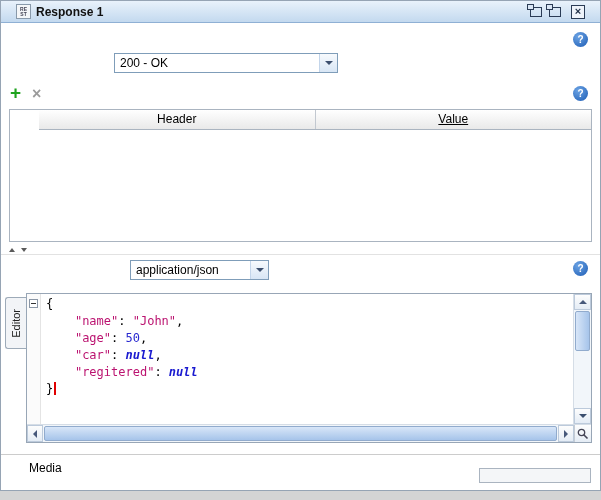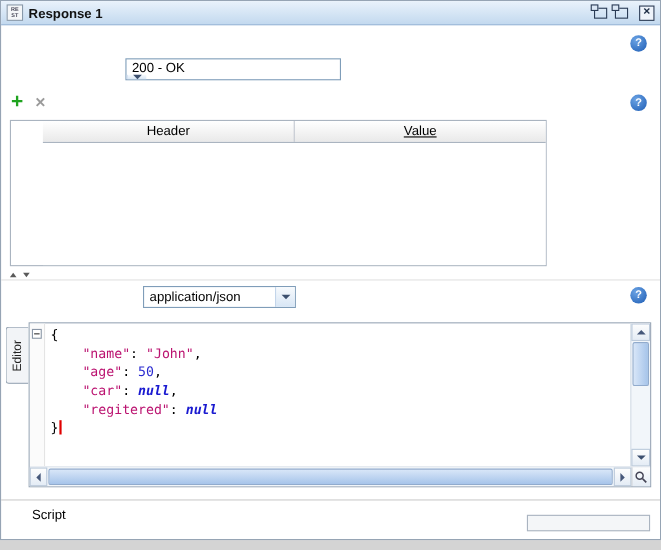--- a/index.html
+++ b/index.html
@@ -12,21 +12,21 @@
   .window {
     position:relative; width:601px; height:491px; box-sizing:border-box;
     background:#fff; border:1px solid #96a4b4;
   }
 
   
   .titlebar {
     position:absolute; top:0; left:0; right:0; height:22px; box-sizing:border-box;
     background:linear-gradient(var(--titlebar-from,#e9f2fb), var(--titlebar-to,#c3d9ef));
     border-bottom:1px solid #8fb0d4;
-    display:flex; align-items:center; padding:0 5px;
+    display:flex; align-items:center; padding:0 15px;
   }
   .title-icon {
     width:15px; height:15px; box-sizing:border-box;
     background:#f4f6f8; border:1px solid #8899aa;
     display:flex; flex-direction:column; align-items:center; justify-content:center;
     font-size:5px; line-height:5px; font-weight:bold; color:#445;
   }
   .title { font-weight:bold; margin-left:5px; color:#111; }
   .win-buttons { margin-left:auto; display:flex; align-items:center; gap:7px; }
   .wicon {
@@ -67,35 +67,35 @@
   .tri { width:0; height:0; display:block; }
   .tri.down  { border-left:4px solid transparent; border-right:4px solid transparent; border-top:4px solid #3c4f6e; }
   .tri.up    { border-left:4px solid transparent; border-right:4px solid transparent; border-bottom:4px solid #46587a; }
   .tri.left  { border-top:4px solid transparent; border-bottom:4px solid transparent; border-right:4px solid #46587a; }
   .tri.right { border-top:4px solid transparent; border-bottom:4px solid transparent; border-left:4px solid #46587a; }
   .tri.small-up   { border-left:3px solid transparent; border-right:3px solid transparent; border-bottom:4px solid #5a5a5a; }
   .tri.small-down { border-left:3px solid transparent; border-right:3px solid transparent; border-top:4px solid #5a5a5a; }
 
   
   .status-label { position:absolute; top:56px; left:9px; }
-  #status-combo { top:52px; left:113px; width:196px;flex-direction:column; }
+  #status-combo { top:52px; left:113px; width:224px; }
 
   
   .add-btn {
     position:absolute; top:84px; left:9px;
     font-size:19px; font-weight:bold; color:var(--add-green,#1fa31f); line-height:16px;
   }
   .del-btn {
     position:absolute; top:86px; left:31px;
     font-size:16px; font-weight:bold; color:var(--delete-gray,#9b9b9b); line-height:14px;
   }
 
   
   .table {
-    position:absolute; top:108px; left:8px; width:488px; box-sizing:border-box;
+    position:absolute; top:108px; left:8px; width:583px; box-sizing:border-box;
     border:1px solid #aab4c0; background:#fff;padding-left:29px;
   }
   .thead { display:flex; height:19px; background:linear-gradient(#ffffff,#e9e9e9); border-bottom:1px solid #aab4c0; }
   .th { flex:1; text-align:center; line-height:19px; }
   .th + .th { border-left:1px solid #c2c8d0;text-decoration:underline; }
   .tbody { height:111px; background:#fff; }
 
   
   .split-line { position:absolute; top:253px; left:0; right:0; height:1px; background:#e2e2e2; }
   .splitter { position:absolute; top:245px; left:6px; display:flex; gap:3px; }
@@ -262,16 +262,16 @@
       <div class="corner">
         <svg width="12" height="12" viewBox="0 0 12 12">
           <circle cx="4.5" cy="4.5" r="3.2" fill="none" stroke="#445" stroke-width="1.3"></circle>
           <line x1="7" y1="7" x2="10.5" y2="10.5" stroke="#445" stroke-width="1.6"></line>
         </svg>
       </div>
     </div>
   </div>
 
   <div class="bottom-line"></div>
-  <span class="script-label">Script</span>
+  <span class="script-label">Media</span>
   <div class="mini-scroll"></div>
 
 </div>
 
 </body></html>

